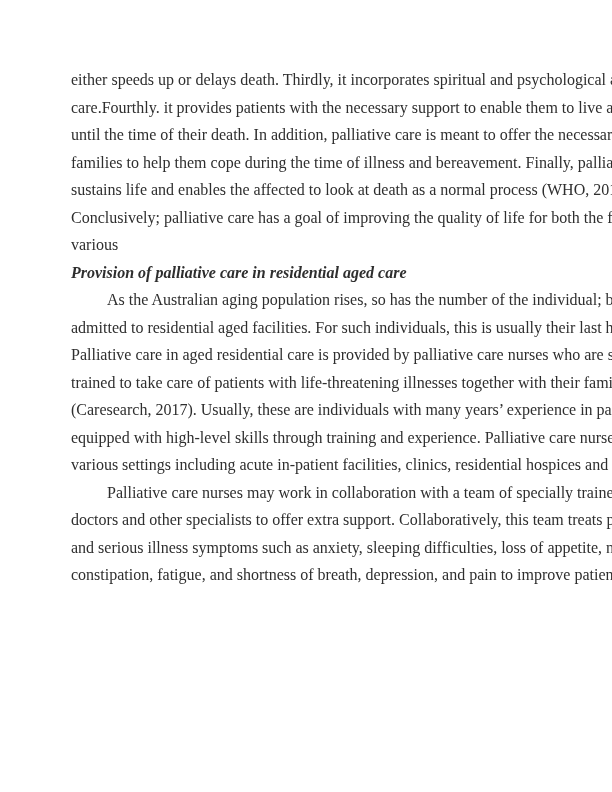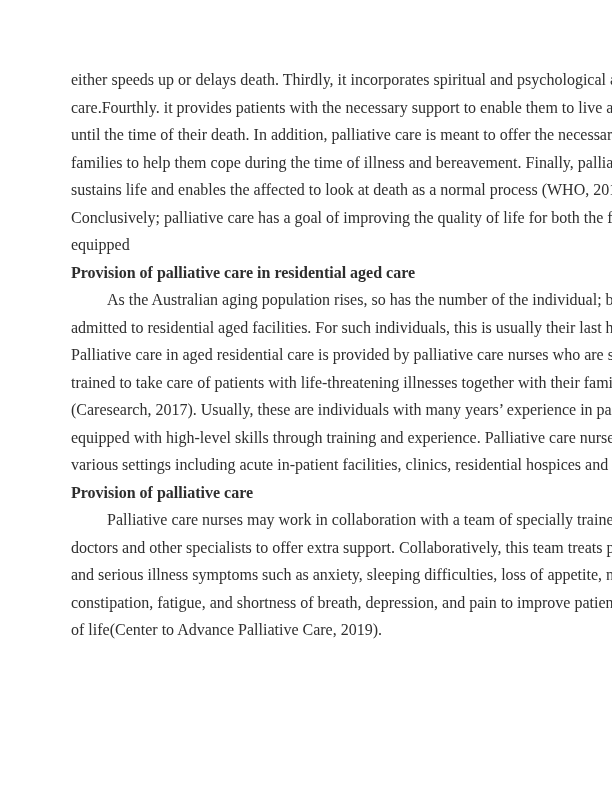--- a/index.html
+++ b/index.html
@@ -18,62 +18,59 @@
     font-size: 16px;
     line-height: 27.5px;
     color: #2e2e2e;
     overflow: hidden;
   }
   .line {
     white-space: nowrap;
   }
   .heading .line {
     font-weight: bold;
+    font-style: italic;
   }
   .indent-first .line:first-child {
     text-indent: 36px;
   }
   .block {
     margin: 0;
   }
 </style>
 </head>
 <body>
 
 <div class="page">
 
   <div class="block">
     <div class="line">either speeds up or delays death. Thirdly, it incorporates spiritual and psychological aspects of</div>
     <div class="line">care.Fourthly. it provides patients with the necessary support to enable them to live an active life</div>
     <div class="line">until the time of their death. In addition, palliative care is meant to offer the necessary support to</div>
     <div class="line">families to help them cope during the time of illness and bereavement. Finally, palliative care</div>
     <div class="line">sustains life and enables the affected to look at death as a normal process (WHO, 2019).</div>
     <div class="line">Conclusively; palliative care has a goal of improving the quality of life for both the family and</div>
-    <div class="line">equipped</div>
+    <div class="line">various</div>
   </div>
 
   <div class="block heading">
     <div class="line">Provision of palliative care in residential aged care</div>
   </div>
 
   <div class="block indent-first">
     <div class="line">As the Australian aging population rises, so has the number of the individual; being</div>
     <div class="line">admitted to residential aged facilities. For such individuals, this is usually their last home.</div>
     <div class="line">Palliative care in aged residential care is provided by palliative care nurses who are specially</div>
     <div class="line">trained to take care of patients with life-threatening illnesses together with their families</div>
     <div class="line">(Caresearch, 2017). Usually, these are individuals with many years’ experience in palliative care</div>
     <div class="line">equipped with high-level skills through training and experience. Palliative care nurse work in</div>
     <div class="line">various settings including acute in-patient facilities, clinics, residential hospices and patient’s</div>
   </div>
 
-  <div class="block heading">
-    <div class="line">Provision of palliative care</div>
-  </div>
 
   <div class="block indent-first">
     <div class="line">Palliative care nurses may work in collaboration with a team of specially trained nurses,</div>
     <div class="line">doctors and other specialists to offer extra support. Collaboratively, this team treats people stress</div>
     <div class="line">and serious illness symptoms such as anxiety, sleeping difficulties, loss of appetite, nausea,</div>
     <div class="line">constipation, fatigue, and shortness of breath, depression, and pain to improve patient’s quality</div>
-    <div class="line">of life(Center to Advance Palliative Care, 2019).</div>
   </div>
 
 </div>
 
 </body></html>

